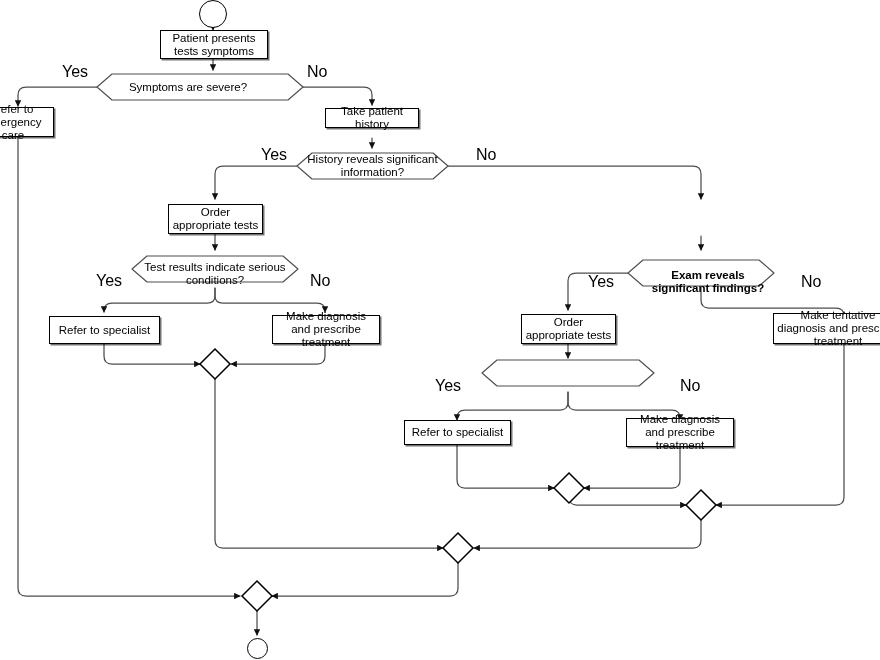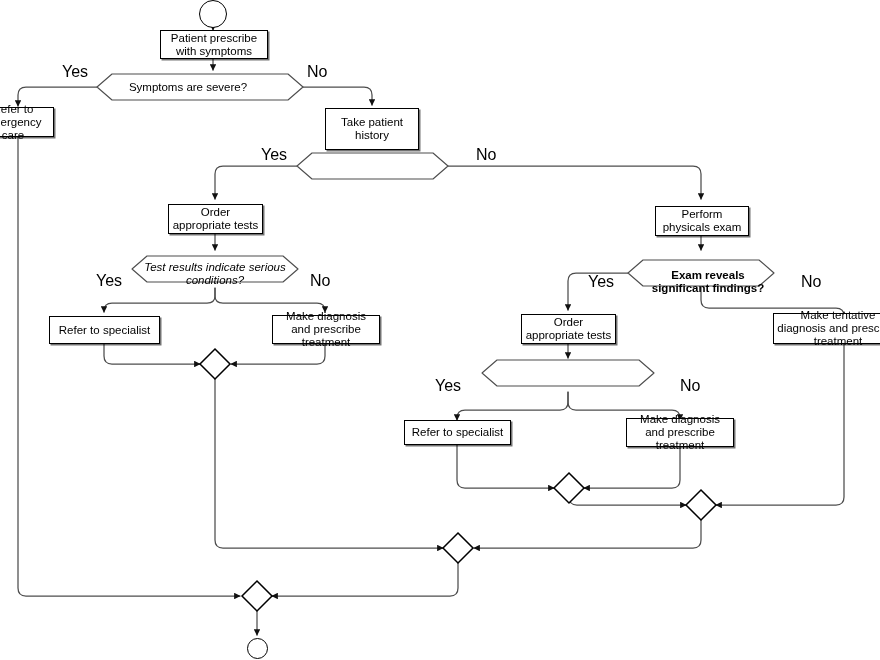--- a/index.html
+++ b/index.html
@@ -160,55 +160,55 @@
       <polygon points="569,473 584,488 569,503 554,488"></polygon>
       <polygon points="701,490 716,505 701,520 686,505"></polygon>
       <polygon points="458,533 473,548 458,563 443,548"></polygon>
       <polygon points="257,581 272,596 257,611 242,596"></polygon>
     </g>
   </svg>
 
   <div class="node terminator" style="left:199px; top:0px; width:28px; height:28px;"></div>
 
   <div class="node process" style="left:160px; top:30px; width:108px; height:29px;">
-    <span class="txt">Patient prescribe with symptoms</span>
+    <span class="txt">Patient presents tests symptoms</span>
   </div>
 
   <div class="node decision" style="left:85px; top:74px; width:206px; height:26px;">
     <span class="txt">Symptoms are severe?</span>
   </div>
 
   <div class="node process" style="left:-28px; top:107px; width:82px; height:30px;">
     <span class="txt">Refer to emergency care</span>
   </div>
 
-  <div class="node process" style="left:325px; top:108px; width:94px; height:42px;">
+  <div class="node process" style="left:325px; top:108px; width:94px; height:20px;">
     <span class="txt">Take patient history</span>
   </div>
 
+  <div class="node decision" style="left:297px; top:153px; width:151px; height:26px;">
+    <span class="txt">History reveals significant information?</span>
+  </div>
 
   <div class="node process" style="left:168px; top:204px; width:95px; height:30px;">
     <span class="txt">Order appropriate tests</span>
   </div>
 
-  <div class="node decision" style="left:132px; top:256px; width:166px; height:36px;font-style:italic;">
+  <div class="node decision" style="left:132px; top:256px; width:166px; height:36px;">
     <span class="txt">Test results indicate serious conditions?</span>
   </div>
 
   <div class="node process" style="left:49px; top:316px; width:111px; height:28px;">
     <span class="txt">Refer to specialist</span>
   </div>
 
   <div class="node process" style="left:272px; top:315px; width:108px; height:29px;">
     <span class="txt">Make diagnosis and prescribe treatment</span>
   </div>
 
-  <div class="node process" style="left:655px; top:206px; width:94px; height:30px;">
-    <span class="txt">Perform physicals exam</span>
-  </div>
 
   <div class="node decision" style="left:635px; top:260px; width:146px; height:44px;font-weight:bold;">
     <span class="txt">Exam reveals significant findings?</span>
   </div>
 
   <div class="node process" style="left:521px; top:314px; width:95px; height:30px;">
     <span class="txt">Order appropriate tests</span>
   </div>
 
   <div class="node process" style="left:773px; top:313px; width:130px; height:31px;">

